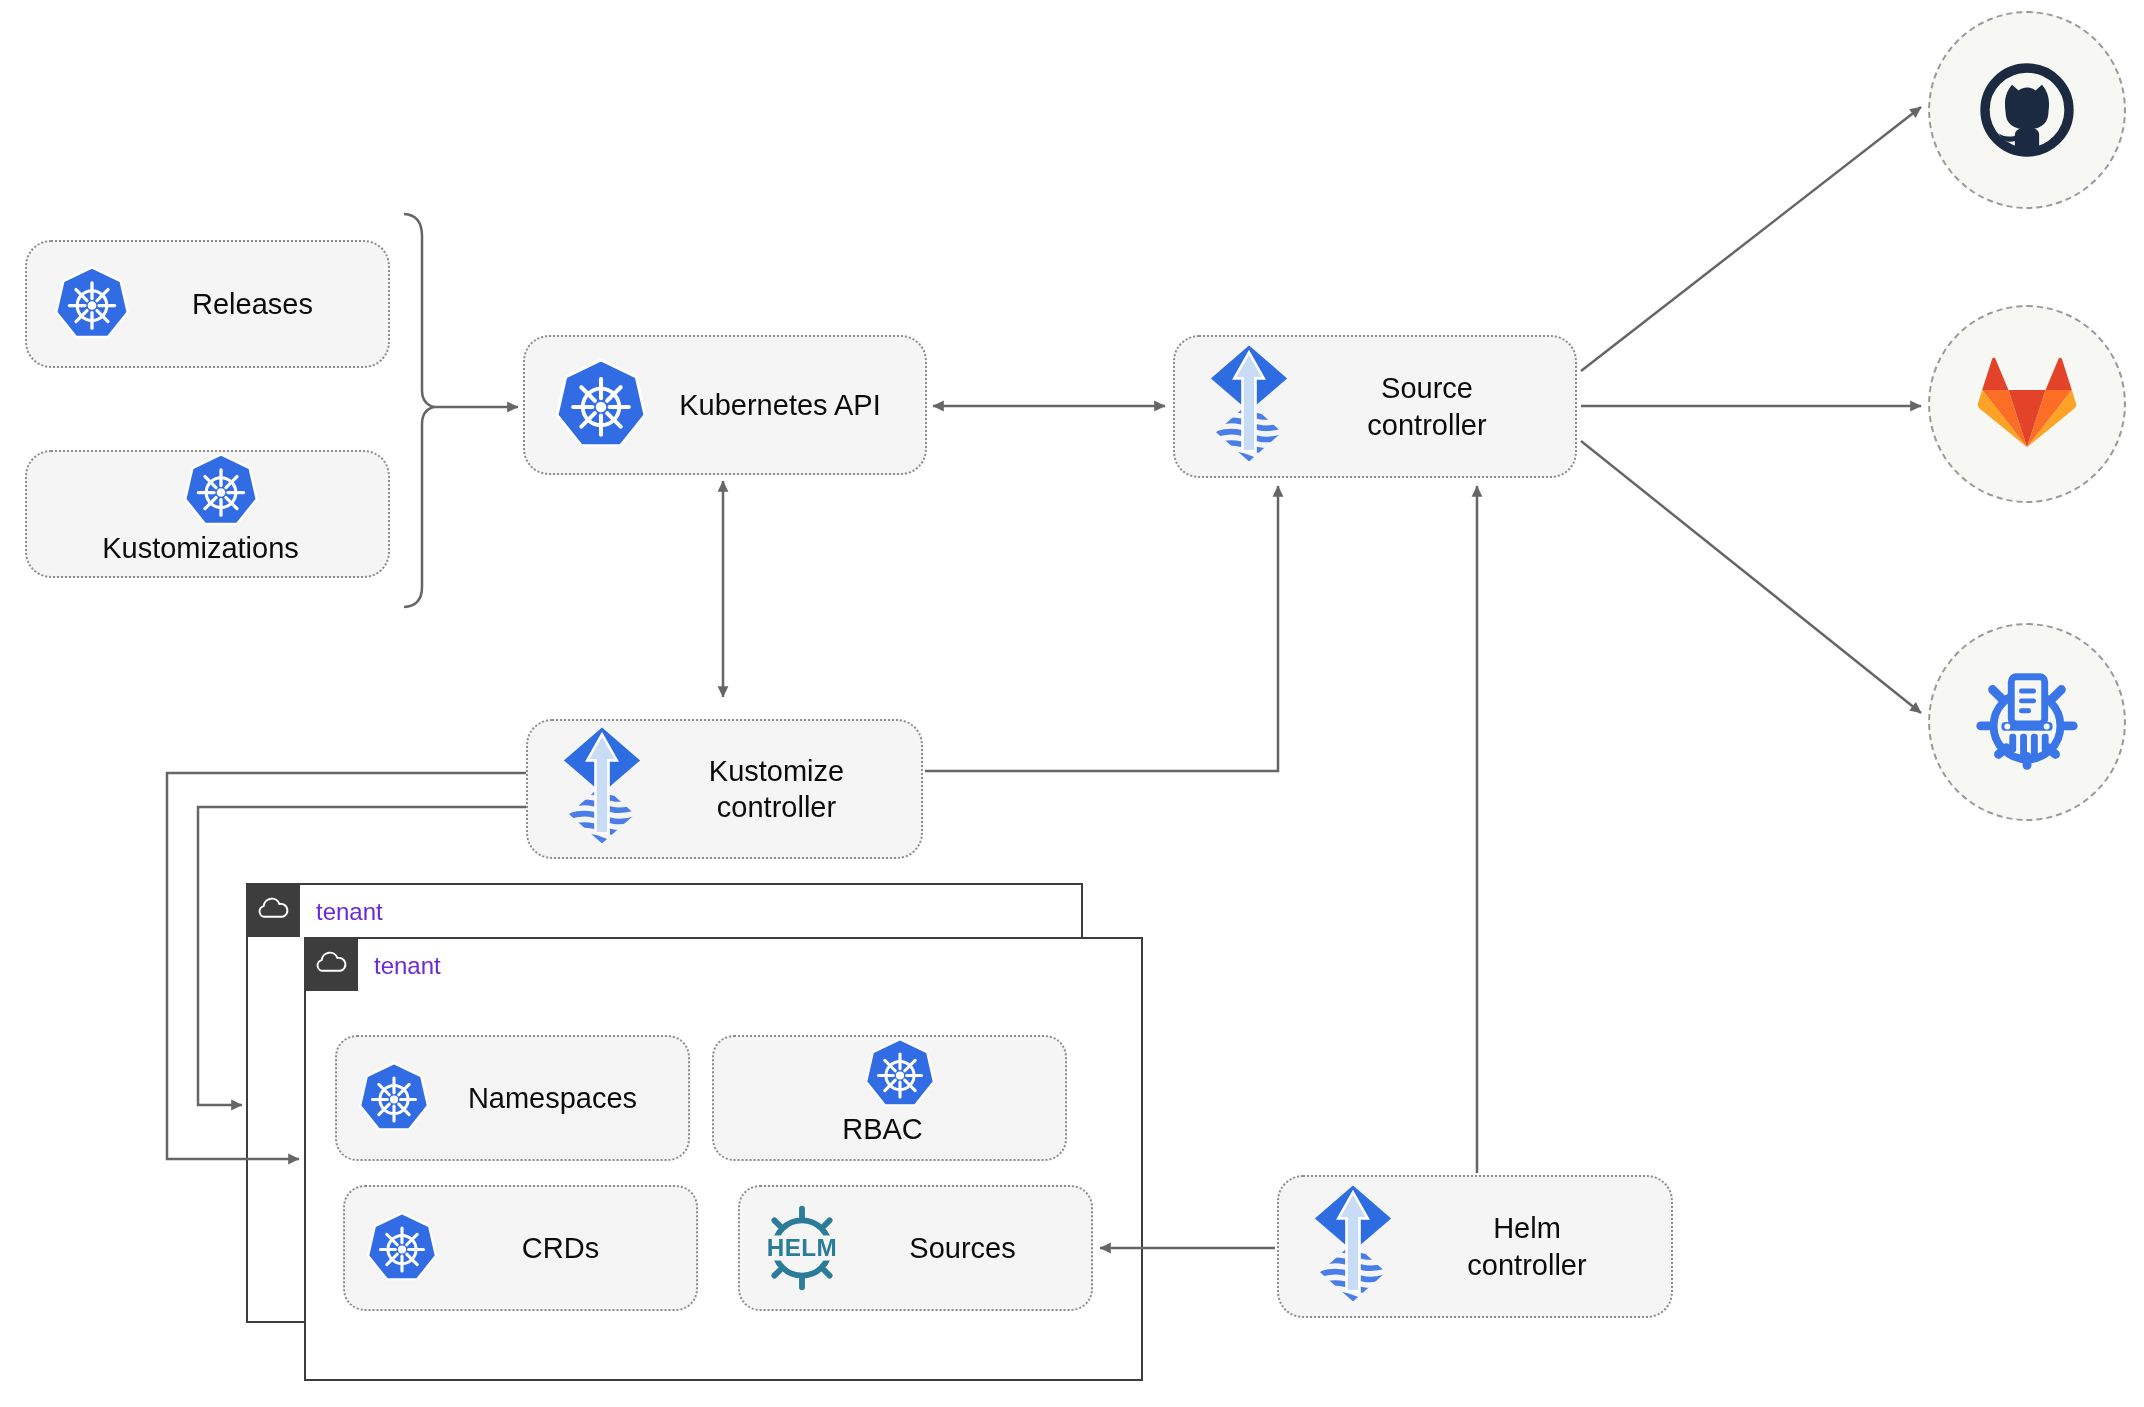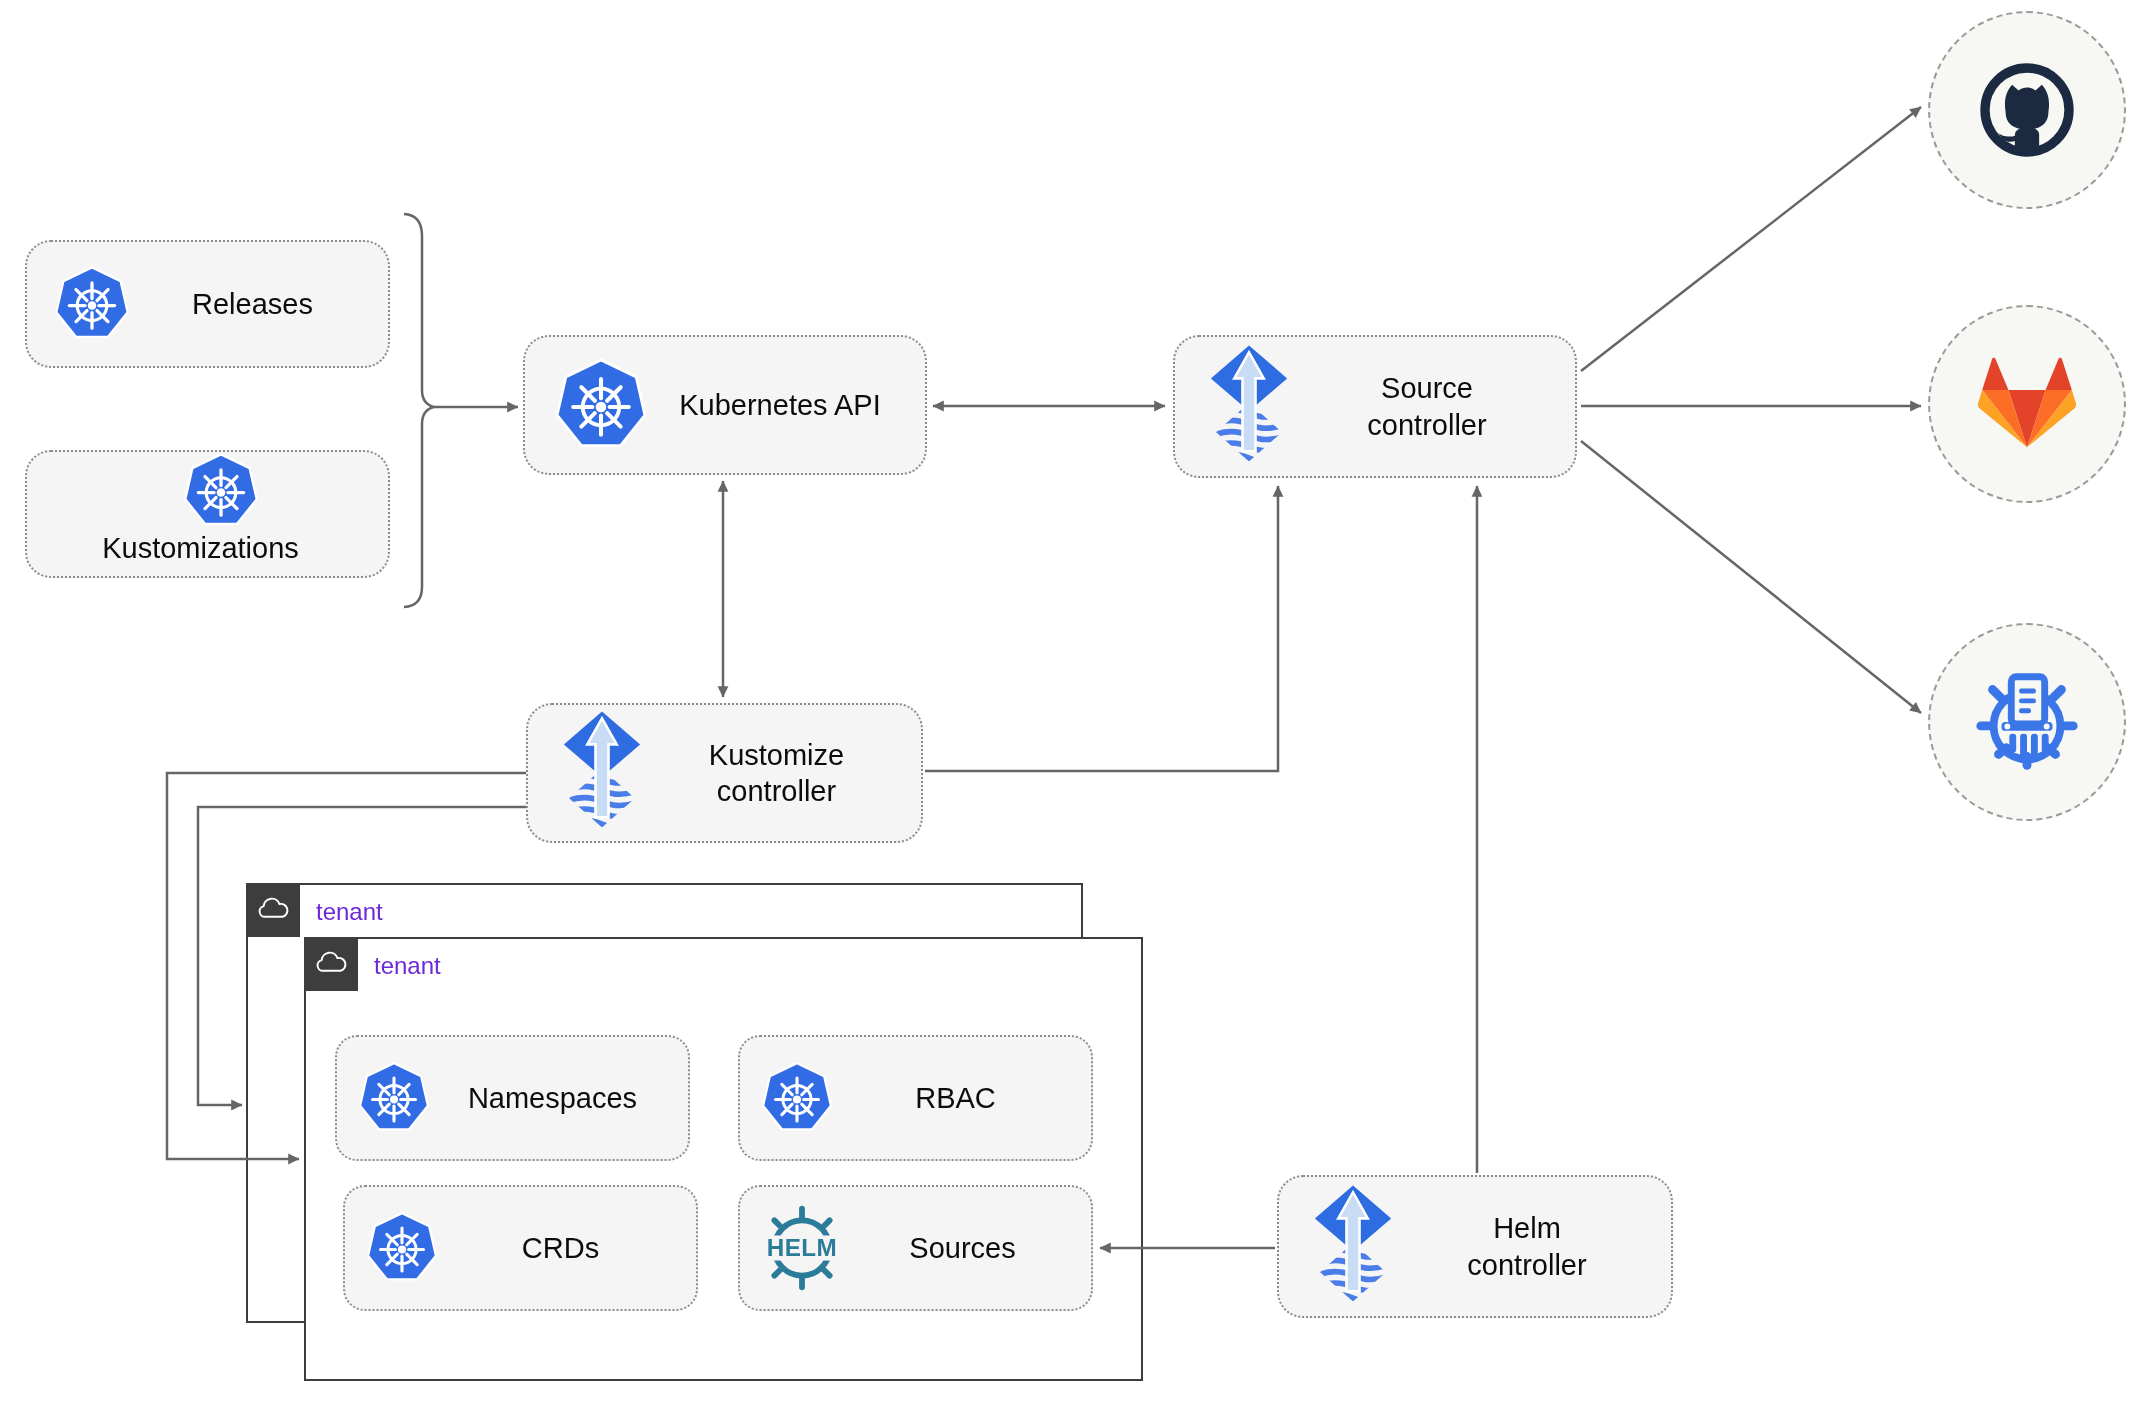--- a/index.html
+++ b/index.html
@@ -137,21 +137,21 @@
   <div class="node" style="left:1173px;top:335px;width:404px;height:143px;">
     <span class="node-icon" style="margin-left:30px;">
       <svg width="88" height="130">
           <use href="#sym-flux"></use>
         </svg>
     </span>
     <span class="node-label">Source
 controller</span>
   </div>
 
-  <div class="node" style="left:526px;top:703px;width:397px;height:140px;">
+  <div class="node" style="left:526px;top:719px;width:397px;height:140px;">
     <span class="node-icon" style="margin-left:30px;">
       <svg width="88" height="130">
           <use href="#sym-flux"></use>
         </svg>
     </span>
     <span class="node-label">Kustomize
 controller</span>
   </div>
 
   <div class="node" style="left:1277px;top:1175px;width:396px;height:143px;">
@@ -166,21 +166,21 @@
 
   <div class="node" style="left:335px;top:1035px;width:355px;height:126px;border-radius:22px;">
     <span class="node-icon" style="margin-left:20px;">
       <svg width="74" height="74">
           <use href="#sym-k8s"></use>
         </svg>
     </span>
     <span class="node-label">Namespaces</span>
   </div>
 
-  <div class="node" style="left:738px;top:1035px;width:355px;height:126px;border-radius:22px;">
+  <div class="node" style="left:712px;top:1035px;width:355px;height:126px;border-radius:22px;flex-direction:column;">
     <span class="node-icon" style="margin-left:20px;">
       <svg width="74" height="74">
           <use href="#sym-k8s"></use>
         </svg>
     </span>
     <span class="node-label">RBAC</span>
   </div>
 
   <div class="node" style="left:343px;top:1185px;width:355px;height:126px;border-radius:22px;">
     <span class="node-icon" style="margin-left:20px;">

